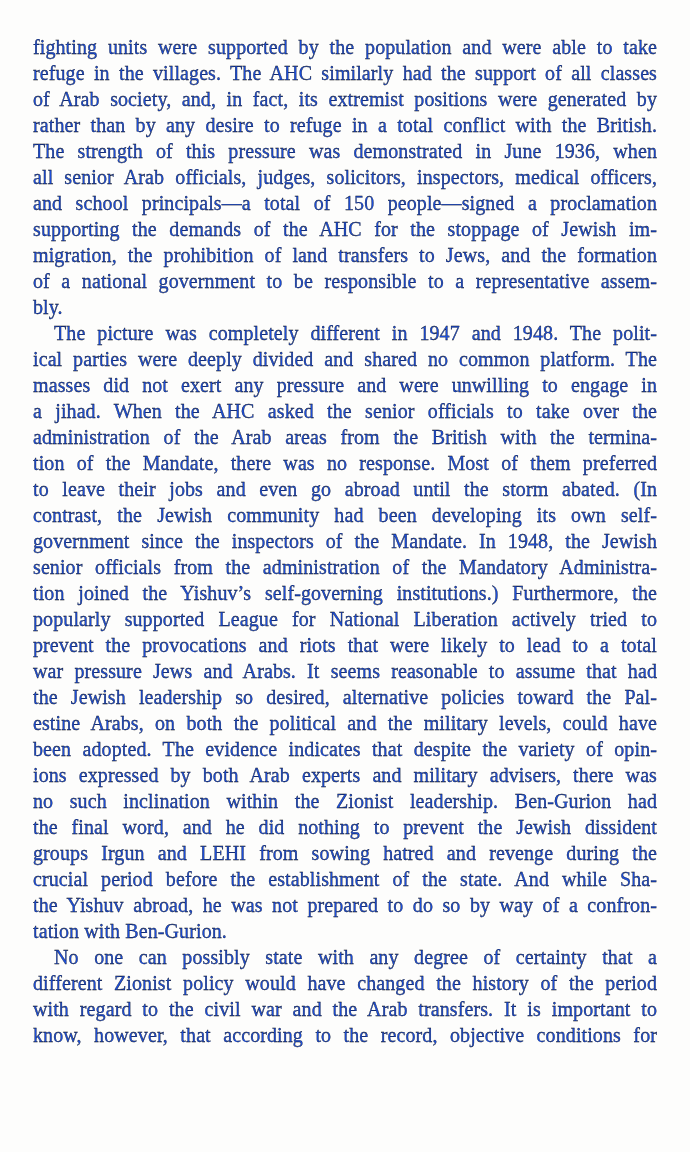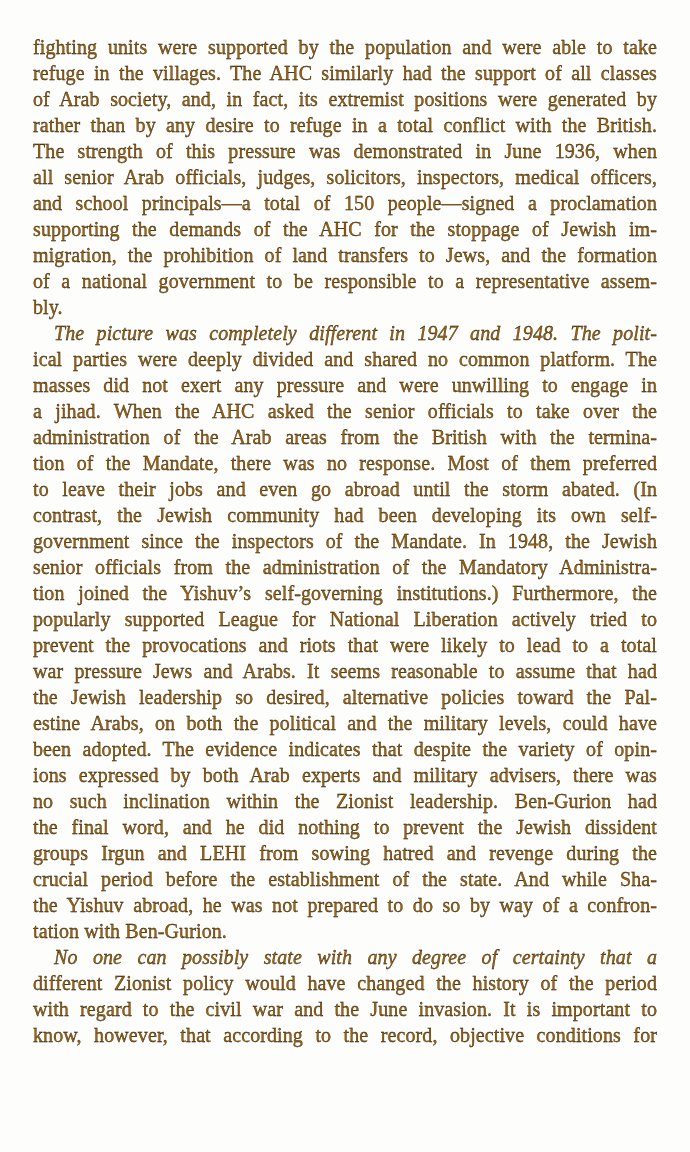--- a/index.html
+++ b/index.html
@@ -25,27 +25,26 @@
     text-align: justify;
     text-align-last: justify;
     letter-spacing: 0.1px;
     -webkit-text-stroke: 0.3px #0a0a0a;
   }
   .line.para-end {
     text-align-last: left;
   }
   .line.indent {
     text-indent: 21px;
-    font-style: italic;
   }
 </style>
 </head>
 <body style="background: rgb(253, 253, 252);">
 
-<div class="page" style="background: rgb(253, 253, 252); color: #a16207;">
+<div class="page" style="background: rgb(253, 253, 252); color: #1d4ed8;">
   <div class="text-block">
       <div class="line">fighting units were supported by the population and were able to take</div>
       <div class="line">refuge in the villages. The AHC similarly had the support of all classes</div>
       <div class="line">of Arab society, and, in fact, its extremist positions were generated by</div>
       <div class="line">rather than by any desire to refuge in a total conflict with the British.</div>
       <div class="line">The strength of this pressure was demonstrated in June 1936, when</div>
       <div class="line">all senior Arab officials, judges, solicitors, inspectors, medical officers,</div>
       <div class="line">and school principals—a total of 150 people—signed a proclamation</div>
       <div class="line">supporting the demands of the AHC for the stoppage of Jewish im-</div>
       <div class="line">migration, the prohibition of land transfers to Jews, and the formation</div>
@@ -70,16 +69,16 @@
       <div class="line">been adopted. The evidence indicates that despite the variety of opin-</div>
       <div class="line">ions expressed by both Arab experts and military advisers, there was</div>
       <div class="line">no such inclination within the Zionist leadership. Ben-Gurion had</div>
       <div class="line">the final word, and he did nothing to prevent the Jewish dissident</div>
       <div class="line">groups Irgun and LEHI from sowing hatred and revenge during the</div>
       <div class="line">crucial period before the establishment of the state. And while Sha-</div>
       <div class="line">the Yishuv abroad, he was not prepared to do so by way of a confron-</div>
       <div class="line para-end">tation with Ben-Gurion.</div>
       <div class="line indent">No one can possibly state with any degree of certainty that a</div>
       <div class="line">different Zionist policy would have changed the history of the period</div>
-      <div class="line">with regard to the civil war and the June invasion. It is important to</div>
+      <div class="line">with regard to the civil war and the Arab transfers. It is important to</div>
       <div class="line">know, however, that according to the record, objective conditions for</div>
     </div>
 </div>
 
 </body></html>

